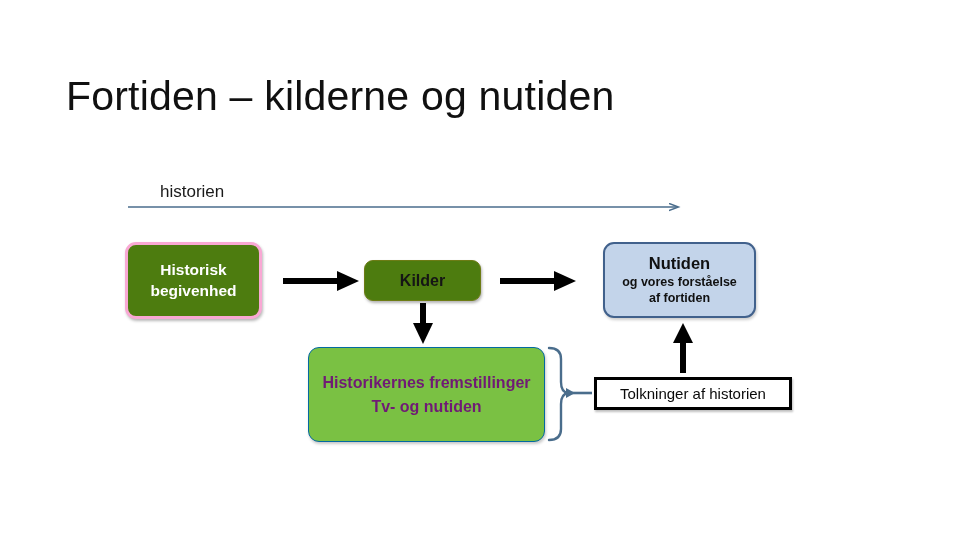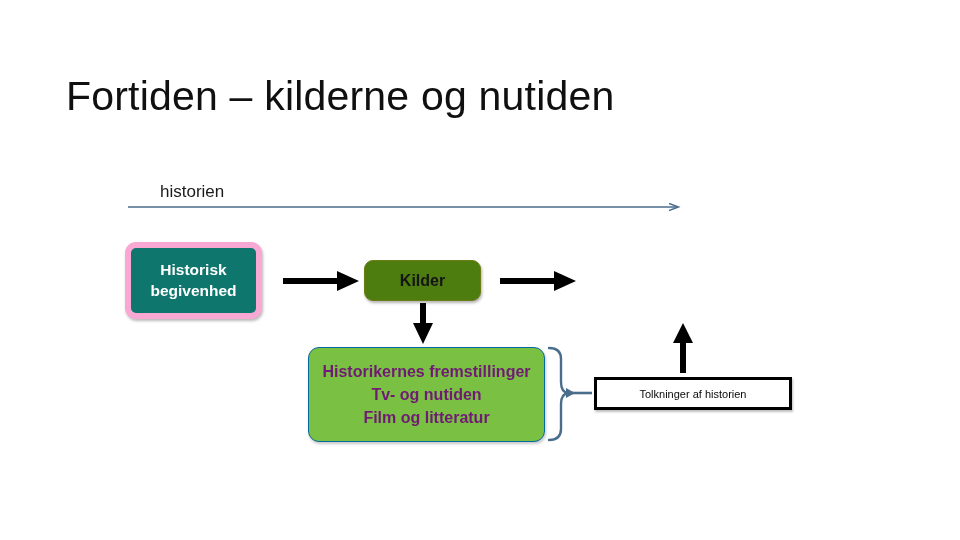--- a/index.html
+++ b/index.html
@@ -59,22 +59,22 @@
     font-size: 17px;
     color: #1a1a1a;
     white-space: nowrap;
   }
   
   #node-historisk {
     left: 125px;
     top: 225px;
     width: 137px;
     height: 77px;
-    background: #0f766e;
-    border: 6px solid #f9a8d4;
+    background: #4d7c0f;
+    border: 3px solid #f9a8d4;
     border-radius: 11px;
     color: #ffffff;
     font-size: 15.5px;
     font-weight: 600;
     line-height: 1.35;
     box-shadow: 1px 2px 3px rgba(0,0,0,0.28);
   }
   
   #node-kilder {
     left: 364px;
@@ -130,21 +130,21 @@
   }
   
   #node-tolkninger {
     left: 594px;
     top: 360px;
     width: 198px;
     height: 33px;
     background: #ffffff;
     border: 3px solid #000000;
     color: #0a0a0a;
-    font-size: 11px;
+    font-size: 15px;
     font-weight: 500;
     box-shadow: 1px 2px 2px rgba(0,0,0,0.25);
   }
   
   #footer-url {
     position: absolute;
     left: 0;
     top: 508px;
     width: 960px;
     text-align: center;
@@ -211,25 +211,29 @@
     </svg>
 
     <div class="node" id="node-historisk">
       <span>Historisk begivenhed</span>
     </div>
 
     <div class="node" id="node-kilder">
       <span>Kilder</span>
     </div>
 
+    <div class="node" id="node-nutiden">
+      <span class="line-main">Nutiden</span>
+      <span class="line-sub">og vores forståelse</span>
+      <span class="line-sub">af fortiden</span>
+    </div>
 
     <div class="node" id="node-green">
       <span>Historikernes fremstillinger</span>
       <span>Tv- og nutiden</span>
-      <span>Film og litteratur</span>
     </div>
 
     <div class="node" id="node-tolkninger">
       <span>Tolkninger af historien</span>
     </div>
 
   </div>
 
 
 </div>

